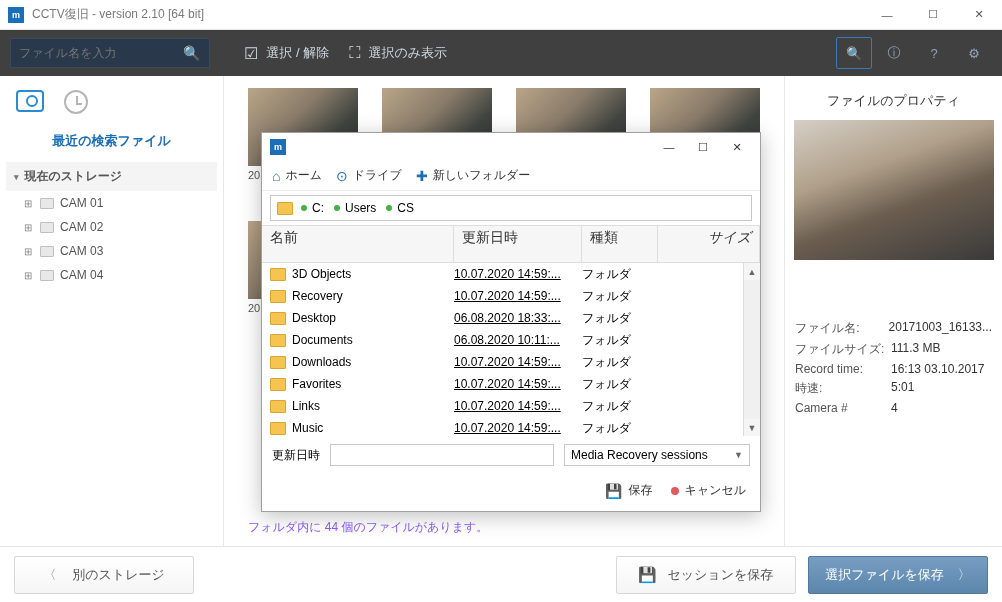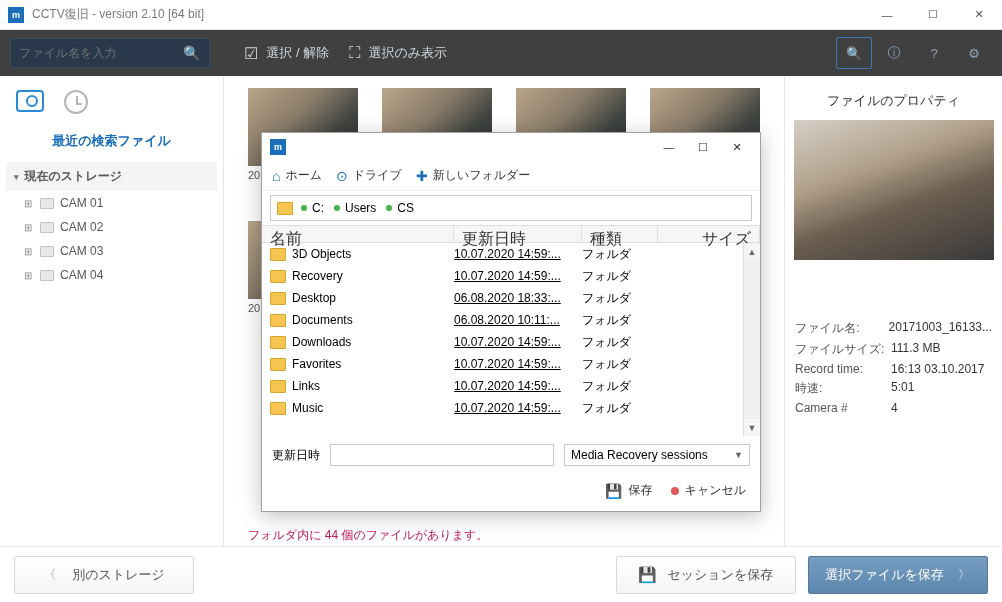--- a/index.html
+++ b/index.html
@@ -39,21 +39,21 @@
   .tree-hdr .tri { margin-right:6px; font-size:9px; color:#777;}
   .tree-item { display:flex;align-items:center; gap:6px; font-size:12px; color:#555; padding:5px 8px 5px 18px; cursor:pointer;}
   .tree-item .plus { font-size:10px; color:#888; width:10px;}
   .tree-item .folder { width:14px;height:11px;background:#e8e8e8;border:1px solid #c0c0c0;border-radius:1px;}
 
   .center-col { flex:1; background:#fff; position:relative; padding:12px 6px 6px 24px; overflow:hidden; }
   .thumb-grid { display:flex; flex-wrap:wrap; gap:20px 24px; }
   .thumb { width:110px; }
   .thumb .img { width:110px; height:78px; background: linear-gradient(135deg,#b9a589 0%, #8a7c6a 40%, #414541 70%, #2e2e2e 100%); margin-bottom:3px;}
   .thumb .cap { font-size:11px; color:#555; }
-  .status-line { position:absolute; bottom:2px; left:24px; font-size:12px; color:#be185d; }
+  .status-line { position:absolute; bottom:10px; left:24px; font-size:12px; color:#8b5cf6; }
 
   .right-col { width:218px; border-left:1px solid #e7e7e7; padding:16px 10px; display:flex;flex-direction:column;align-items:center; font-size:12px; color:#444;}
   .right-col .hdr { font-size:13px; color:#333; margin-bottom:10px; }
   .right-col .preview { width:200px; height:140px; background: linear-gradient(160deg,#d5cfc6 0%, #b0a08a 35%, #6b5d4f 60%, #3a3a3a 100%); margin-bottom:60px;}
   .prop-row { width:100%; display:flex; margin-bottom:4px; }
   .prop-row .k { width:96px; color:#555;}
   .prop-row .v { color:#333; flex:1;}
 
   
   .footer { height:56px; border-top:1px solid #e7e7e7; display:flex;align-items:center; padding:0 14px; gap:12px; }
@@ -72,23 +72,23 @@
   .dlg-title .ico { width:16px;height:16px;background:#1a6fb8;margin-right:8px;display:flex;align-items:center;justify-content:center;color:#fff;font-size:9px;font-weight:bold; }
   .dlg-title .ctrl { margin-left:auto; display:flex; gap:4px;}
   .dlg-title .ctrl div { width:30px;height:24px;display:flex;align-items:center;justify-content:center;font-size:11px;cursor:pointer;color:#333;}
   .dlg-nav { height:30px; display:flex;align-items:center; gap:14px; padding:0 10px; font-size:12px; color:#1a6fb8; border-bottom:1px solid #eee;}
   .dlg-nav .nav-item { display:flex;align-items:center; gap:5px; cursor:pointer; color:#333; }
   .dlg-nav .nav-item .nicon { color:#1a6fb8; font-size:14px;}
   .dlg-path { height:26px; margin:4px 8px; border:1px solid #c8c8c8; display:flex;align-items:center; padding:0 6px; font-size:12px; gap:8px;}
   .dlg-path .folder-ico{ width:16px;height:13px;background:#f5c451;border:1px solid #d6a62f;border-radius:1px;}
   .crumb { display:flex;align-items:center; gap:5px; }
   .crumb .dot{width:6px;height:6px;background:#47b147;border-radius:50%;}
-  .dlg-headers { display:flex; background:#f6f6f6; border-top:1px solid #ddd; border-bottom:1px solid #ddd; height:18px; font-size:16px; color:#333;}
+  .dlg-headers { display:flex; background:#f6f6f6; border-top:1px solid #ddd; border-bottom:1px solid #ddd; height:38px; font-size:14px; color:#333;}
   .dlg-headers div { border-right:1px solid #ddd; padding:3px 8px; }
-  .col-name{width:192px;} .col-date{width:128px;} .col-type{width:76px;} .col-size{flex:1;text-align:right;padding-right:12px;}
+  .col-name{width:192px;} .col-date{width:128px;} .col-type{width:76px;} .col-size{flex:1;text-align:right;padding-right:12px;font-style:italic;}
   .dlg-list { flex:1; overflow:hidden; font-size:12px; position:relative;}
   .dlg-row { display:flex; height:22px; align-items:center; }
   .dlg-row .c-name{width:192px; display:flex;align-items:center; gap:6px; padding-left:8px;}
   .dlg-row .fld{width:16px;height:13px;background:#f5c451;border:1px solid #d6a62f;border-radius:1px;}
   .dlg-row .c-date{width:128px;text-decoration:underline;} .dlg-row .c-type{width:76px;} .dlg-row .c-size{flex:1;}
   .dlg-scroll { position:absolute; right:0; top:0; bottom:0; width:17px; background:#f0f0f0; border-left:1px solid #ddd;}
   .dlg-scroll .up,.dlg-scroll .dn{height:17px;display:flex;align-items:center;justify-content:center;font-size:9px;color:#666;background:#f5f5f5;}
   .dlg-scroll .dn{position:absolute;bottom:0;left:0;right:0;}
   .dlg-fname { display:flex;align-items:center; gap:10px; padding:8px 10px; font-size:12px;}
   .dlg-fname input { flex:1; height:22px; border:1px solid #c8c8c8; padding:0 6px;}

